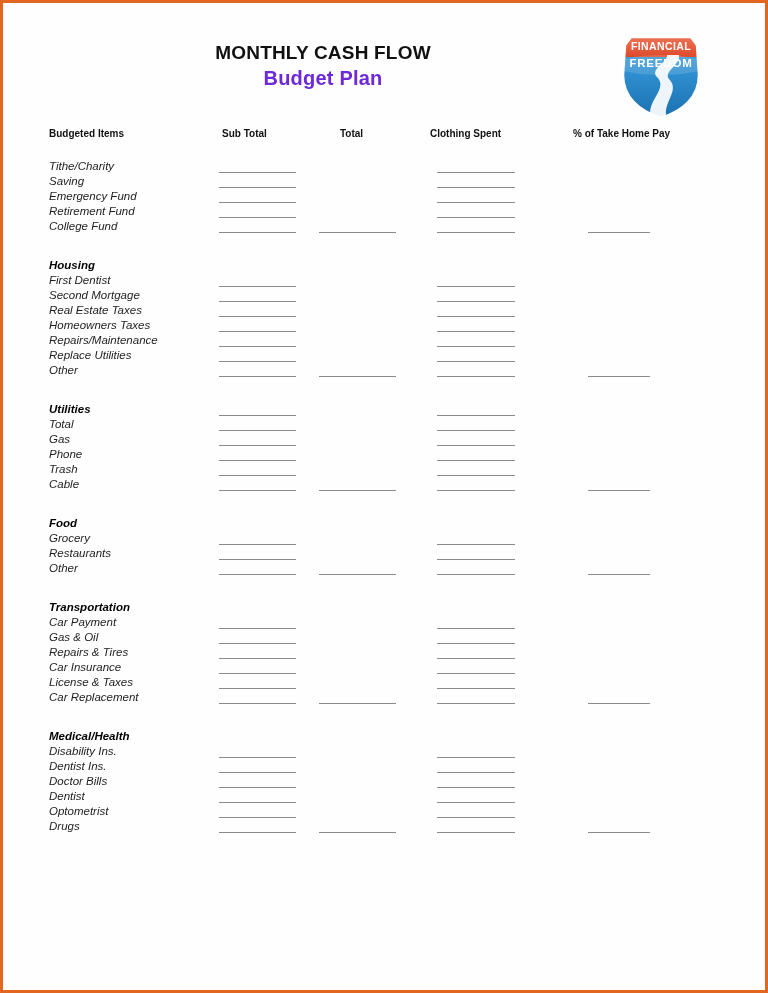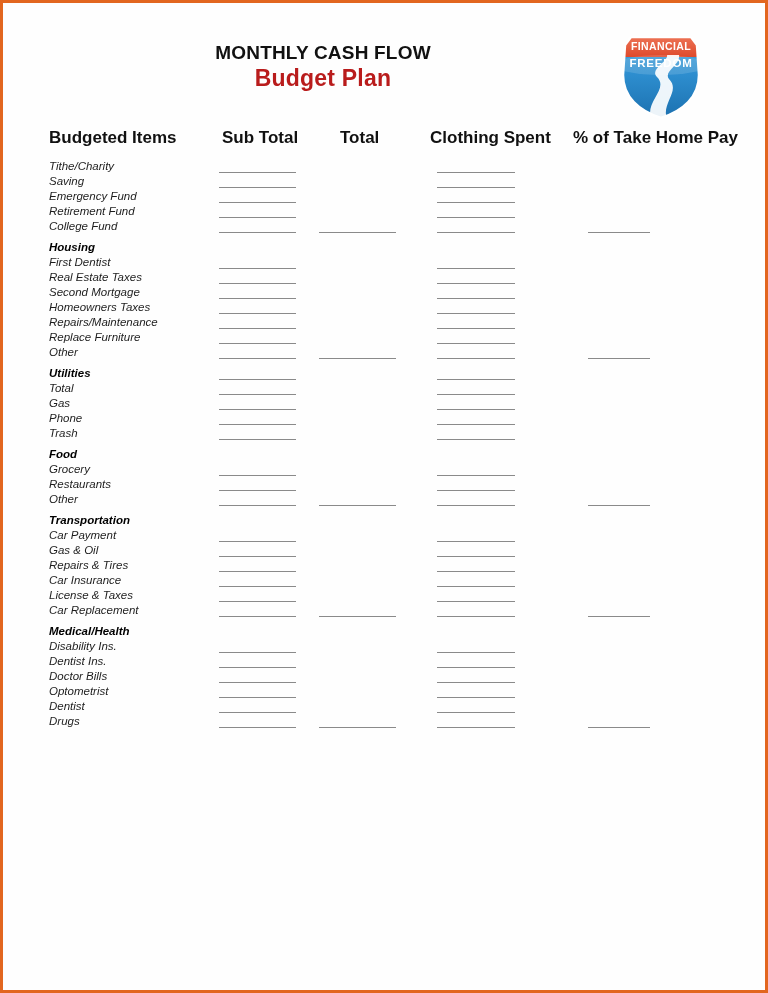--- a/index.html
+++ b/index.html
@@ -28,48 +28,48 @@
   }
   #title-block{
     position:absolute;left:150px;top:0;width:340px;
     text-align:center;
   }
   .title-line1{
     font-size:19px;font-weight:bold;letter-spacing:.2px;
     color:#111;line-height:24px;white-space:nowrap;
   }
   .title-line2{
-    font-size:23px;font-weight:bold;letter-spacing:.2px;
-    color:#b91c1c;line-height:26px;white-space:nowrap;
+    font-size:20px;font-weight:bold;letter-spacing:.2px;
+    color:#6d28d9;line-height:26px;white-space:nowrap;
   }
 
   
   #logo{
     position:absolute;left:608px;top:-10px;width:100px;height:92px;
   }
   #logo svg{display:block;width:100px;height:92px;}
 
   
   #col-headers{
     position:absolute;left:0;top:125px;width:100%;height:16px;
-    font-size:17px;font-weight:bold;color:#111;
+    font-size:10px;font-weight:bold;color:#111;
   }
   #col-headers .ch{position:absolute;top:0;white-space:nowrap;}
   #ch-items{left:46px;}
   #ch-sub  {left:219px;}
   #ch-total{left:337px;text-align:center;}
   #ch-spent{left:427px;}
   #ch-pct  {left:570px;}
 
   
   #body{
     position:absolute;left:0;top:156px;width:100%;font-style:italic;
   }
   .section{position:relative;}
-  .section + .section{margin-top:6px;}
+  .section + .section{margin-top:24px;}
 
   .row{
     position:relative;
     height:15px;
   }
   .row .label{
     position:absolute;left:46px;top:0;
     font-size:11.5px;line-height:15px;
     white-space:nowrap;color:#1d1d1d;
   }
@@ -178,41 +178,41 @@
         <div class="section">
           <div class="row head">
             <div class="label">Housing</div>
           </div>
           <div class="row">
             <div class="label">First Dentist</div>
             <div class="ln ln-sub"></div>
             <div class="ln ln-spent"></div>
           </div>
           <div class="row">
+            <div class="label">Second Mortgage</div>
+            <div class="ln ln-sub"></div>
+            <div class="ln ln-spent"></div>
+          </div>
+          <div class="row">
             <div class="label">Real Estate Taxes</div>
             <div class="ln ln-sub"></div>
             <div class="ln ln-spent"></div>
           </div>
           <div class="row">
-            <div class="label">Second Mortgage</div>
-            <div class="ln ln-sub"></div>
-            <div class="ln ln-spent"></div>
-          </div>
-          <div class="row">
             <div class="label">Homeowners Taxes</div>
             <div class="ln ln-sub"></div>
             <div class="ln ln-spent"></div>
           </div>
           <div class="row">
             <div class="label">Repairs/Maintenance</div>
             <div class="ln ln-sub"></div>
             <div class="ln ln-spent"></div>
           </div>
           <div class="row">
-            <div class="label">Replace Furniture</div>
+            <div class="label">Replace Utilities</div>
             <div class="ln ln-sub"></div>
             <div class="ln ln-spent"></div>
           </div>
           <div class="row">
             <div class="label">Other</div>
             <div class="ln ln-sub"></div>
             <div class="ln ln-spent"></div>
             <div class="ln ln-total"></div>
             <div class="ln ln-pct"></div>
           </div>
@@ -236,20 +236,27 @@
           <div class="row">
             <div class="label">Phone</div>
             <div class="ln ln-sub"></div>
             <div class="ln ln-spent"></div>
           </div>
           <div class="row">
             <div class="label">Trash</div>
             <div class="ln ln-sub"></div>
             <div class="ln ln-spent"></div>
           </div>
+          <div class="row">
+            <div class="label">Cable</div>
+            <div class="ln ln-sub"></div>
+            <div class="ln ln-spent"></div>
+            <div class="ln ln-total"></div>
+            <div class="ln ln-pct"></div>
+          </div>
         </div>
         <div class="section">
           <div class="row head">
             <div class="label">Food</div>
           </div>
           <div class="row">
             <div class="label">Grocery</div>
             <div class="ln ln-sub"></div>
             <div class="ln ln-spent"></div>
           </div>
@@ -316,26 +323,26 @@
             <div class="label">Dentist Ins.</div>
             <div class="ln ln-sub"></div>
             <div class="ln ln-spent"></div>
           </div>
           <div class="row">
             <div class="label">Doctor Bills</div>
             <div class="ln ln-sub"></div>
             <div class="ln ln-spent"></div>
           </div>
           <div class="row">
+            <div class="label">Dentist</div>
+            <div class="ln ln-sub"></div>
+            <div class="ln ln-spent"></div>
+          </div>
+          <div class="row">
             <div class="label">Optometrist</div>
-            <div class="ln ln-sub"></div>
-            <div class="ln ln-spent"></div>
-          </div>
-          <div class="row">
-            <div class="label">Dentist</div>
             <div class="ln ln-sub"></div>
             <div class="ln ln-spent"></div>
           </div>
           <div class="row">
             <div class="label">Drugs</div>
             <div class="ln ln-sub"></div>
             <div class="ln ln-spent"></div>
             <div class="ln ln-total"></div>
             <div class="ln ln-pct"></div>
           </div>

